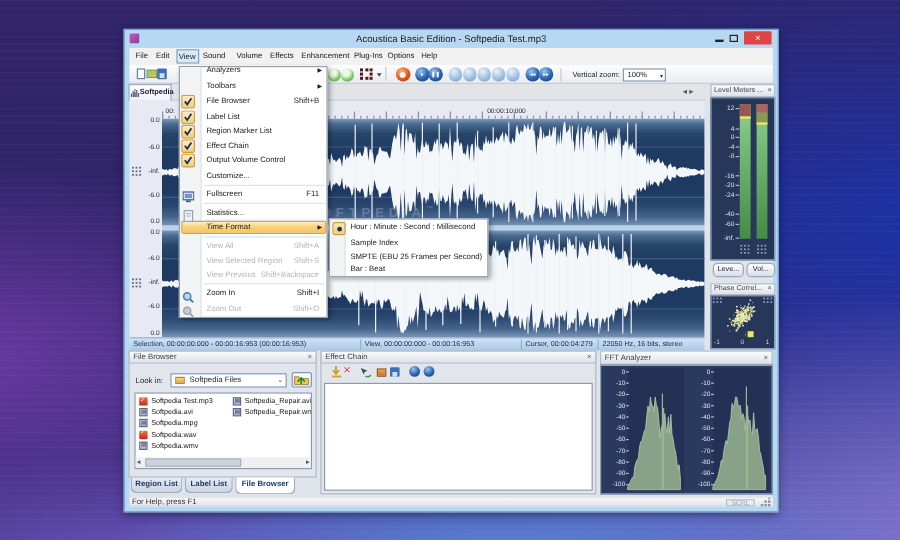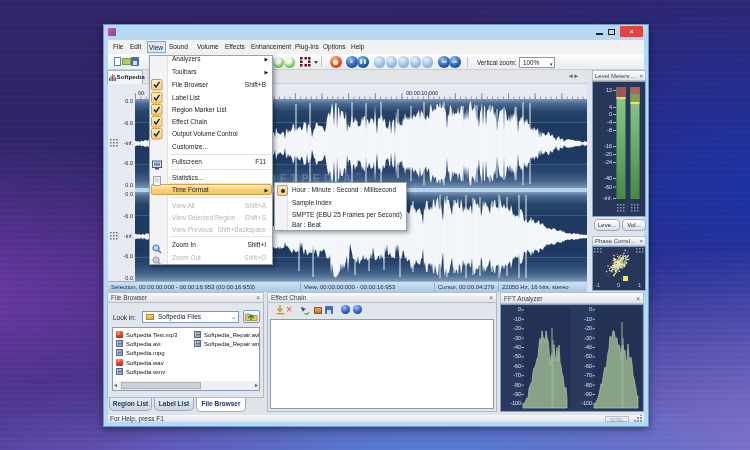--- a/index.html
+++ b/index.html
@@ -16,20 +16,21 @@
  font-size:6.5px; }
 .gloss { border-radius:50%; position:absolute; }
 </style></head><body>
 <div id="desk">
 
 <div class="abs" style="left:0;top:0;width:750px;height:450px;background:repeating-linear-gradient(180deg, rgba(255,255,255,0.02) 0px, rgba(255,255,255,0.02) 1px, rgba(0,0,30,0.02) 2px, rgba(0,0,30,0.02) 3px, rgba(0,0,0,0) 4px, rgba(0,0,0,0) 6px);"></div>
 
 <div class="abs" style="left:103px;top:24px;width:546px;height:403px;background:#b6d8f2;border:1px solid #6d9cc4;box-shadow:0 2px 8px rgba(0,0,20,0.45);"></div>
 
 <div class="abs" style="left:108px;top:28px;width:8px;height:8px;background:linear-gradient(135deg,#c85abe,#8c3a96);border-radius:1px;"></div>
+<div class="abs" style="left:104px;top:25px;width:544px;height:15px;text-align:center;font-size:8px;line-height:15px;color:#1a1a1a;">Acoustica Basic Edition - Softpedia Test.mp3</div>
 <div class="abs" style="left:596px;top:33px;width:7px;height:1.5px;background:#222;"></div>
 <div class="abs" style="left:608px;top:29px;width:7px;height:6px;border:1px solid #222;"></div>
 <div class="abs" style="left:620px;top:26px;width:23px;height:11px;background:#e04343;border-radius:1px;color:#fff;font-size:8px;line-height:11px;text-align:center;">×</div>
 
 <div class="abs" style="left:108px;top:40px;width:536px;height:382px;background:#dfe3ea;"></div>
 
 <div class="abs" style="left:108px;top:40px;width:536px;height:14px;background:#f1f1f1;"></div>
 <div class="abs" style="left:108px;top:40px;width:536px;height:14px;font-size:6.5px;line-height:14px;color:#1a1a1a;">
  <span class="abs" style="left:5px;">File</span>
  <span class="abs" style="left:22px;">Edit</span>

